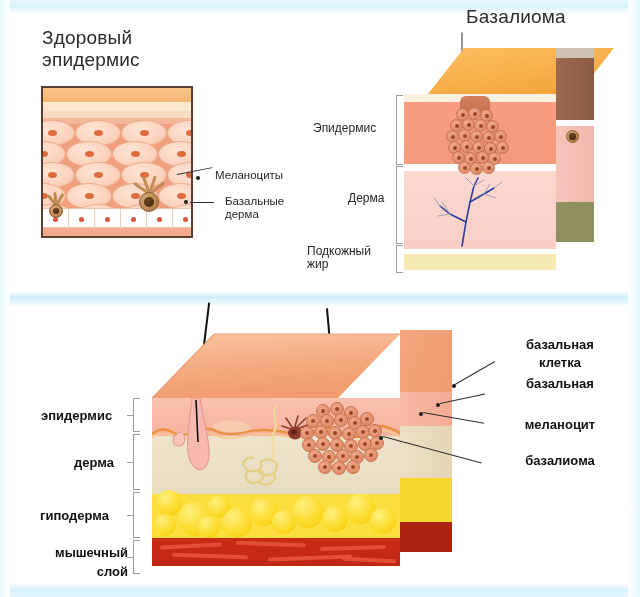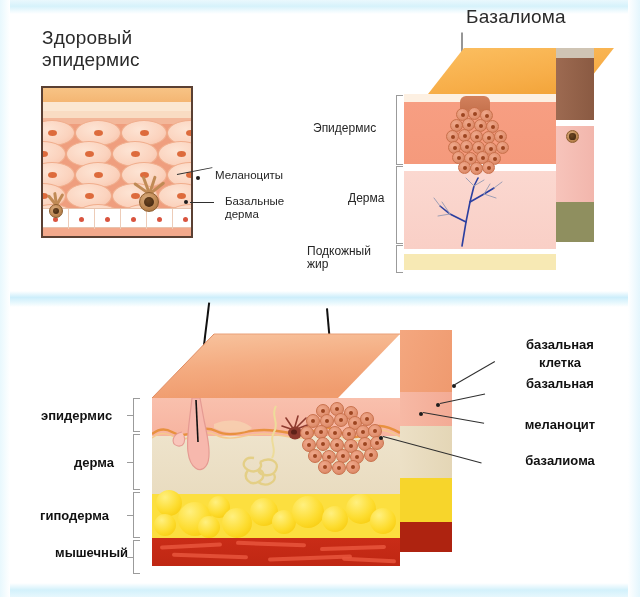--- a/index.html
+++ b/index.html
@@ -431,20 +431,21 @@
     <div class="lbl-b" style="left:74px; top:455px; white-space:nowrap;">дерма</div>
 
     <div class="brk" style="left:133px; top:492px; height:46px;"></div>
     <div class="tick" style="left:127px; top:515px;"></div>
     <div class="lbl-b" style="left:40px; top:508px; white-space:nowrap;">гиподерма</div>
 
     <div class="brk" style="left:133px; top:540px; height:34px;"></div>
     <div class="tick" style="left:127px; top:557px;"></div>
     <div class="lbl-b" style="left:36px; top:543px; width:92px; text-align:right; line-height:19px;">
       <div>мышечный</div>
+      <div>слой</div>
     </div>
 
     <div class="dot" style="left:452px; top:384px;"></div>
     <div class="leader" style="left:455px; top:384px; width:46px; transform:rotate(-30deg);"></div>
     <div class="lbl-b" style="left:487px; top:336px; width:146px; text-align:center; line-height:18px;">
       <div>базальная</div>
       <div>клетка</div>
     </div>
 
     <div class="dot" style="left:436px; top:403px;"></div>

